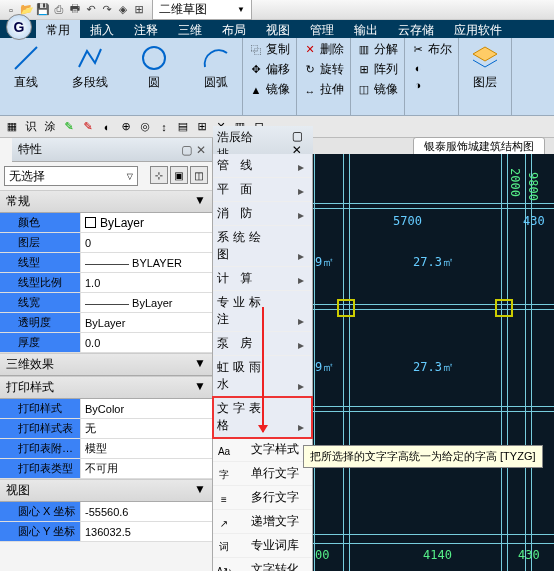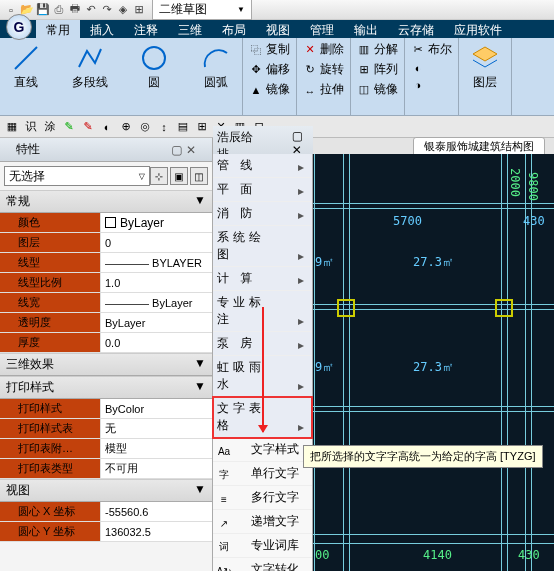--- a/index.html
+++ b/index.html
@@ -21,30 +21,30 @@
 .rbtn-sm { display: flex; align-items: center; gap: 3px; padding: 1px 2px; font-size: 11px; cursor: pointer; white-space: nowrap; }
 .rbtn-sm .ic { width: 14px; height: 14px; display: inline-flex; align-items: center; justify-content: center; font-size: 11px; }
 .rgroup-row { display: flex; gap: 18px; }
 .rgroup-col { display: flex; flex-direction: column; gap: 1px; }
 
 .toolbar2 { height: 22px; background: #e8e8e8; border-bottom: 1px solid #bbb; display: flex; align-items: center; gap: 3px; padding: 0 4px; }
 .toolbar2 .tic { width: 16px; height: 16px; display: inline-flex; align-items: center; justify-content: center; font-size: 11px; cursor: pointer; }
 
 .workarea { display: flex; height: 433px; }
 .prop-panel { width: 213px; background: #f4f4f4; border-right: 1px solid #aaa; display: flex; flex-direction: column; }
-.panel-header { background: linear-gradient(#e6ecf2,#d0d8e0); padding: 3px 16px; display: flex; justify-content: space-between; align-items: center; border-bottom: 1px solid #aaa; }
+.panel-header { background: linear-gradient(#e6ecf2,#d0d8e0); padding: 3px 6px; display: flex; justify-content: space-between; align-items: center; border-bottom: 1px solid #aaa; margin-left: 12px; }
 .panel-header .x { cursor: pointer; color: #555; }
-.sel-row { display: flex; padding: 4px; gap: 0; align-items: center; }
+.sel-row { display: flex; padding: 4px; gap: 12px; align-items: flex-start; }
 .sel-combo { flex: 1; border: 1px solid #888; background: #fff; padding: 2px 4px; height: 20px; display: flex; align-items: center; justify-content: space-between; }
 .sel-btns { display: flex; gap: 2px; }
 .sel-btns span { width: 18px; height: 18px; border: 1px solid #888; background: #e8e8e8; display: inline-flex; align-items: center; justify-content: center; font-size: 10px; cursor: pointer; }
 .prop-section { background: linear-gradient(#e8e8e8,#d8d8d8); padding: 2px 6px; border-top: 1px solid #ccc; border-bottom: 1px solid #aaa; font-size: 12px; display: flex; justify-content: space-between; cursor: pointer; }
 .prop-grid { }
 .prop-row { display: flex; border-bottom: 1px solid #ddd; }
-.prop-k { width: 100px; padding: 2px 1px 2px 18px; background: #c2410c; font-size: 11px; }
+.prop-k { width: 80px; padding: 2px 1px 2px 18px; background: #3b82f6; font-size: 11px; }
 .prop-v { flex: 1; padding: 2px 4px; background: #fff; font-size: 11px; border-left: 1px solid #ddd; display: flex; align-items: center; gap: 4px; }
 .swatch { width: 11px; height: 11px; border: 1px solid #000; background: #fff; }
 
 .right-area { flex: 1; display: flex; flex-direction: column; position: relative; }
 .doc-tab { height: 16px; background: #e4e4e4; display: flex; align-items: center; }
 .doc-tab .dt-btn { background: #fff; border: 1px solid #aaa; padding: 1px 10px; font-size: 11px; border-radius: 3px 3px 0 0; margin-left: 100px; }
 
 .canvas-wrap { flex: 1; display: flex; position: relative; }
 .side-panel { width: 100px; background: #f8f8f8; border-right: 1px solid #aaa; }
 .sp-header { background: linear-gradient(#e6ecf2,#d0d8e0); padding: 3px 4px; font-size: 11px; display: flex; justify-content: space-between; border-bottom: 1px solid #aaa; gap: 33px; }

